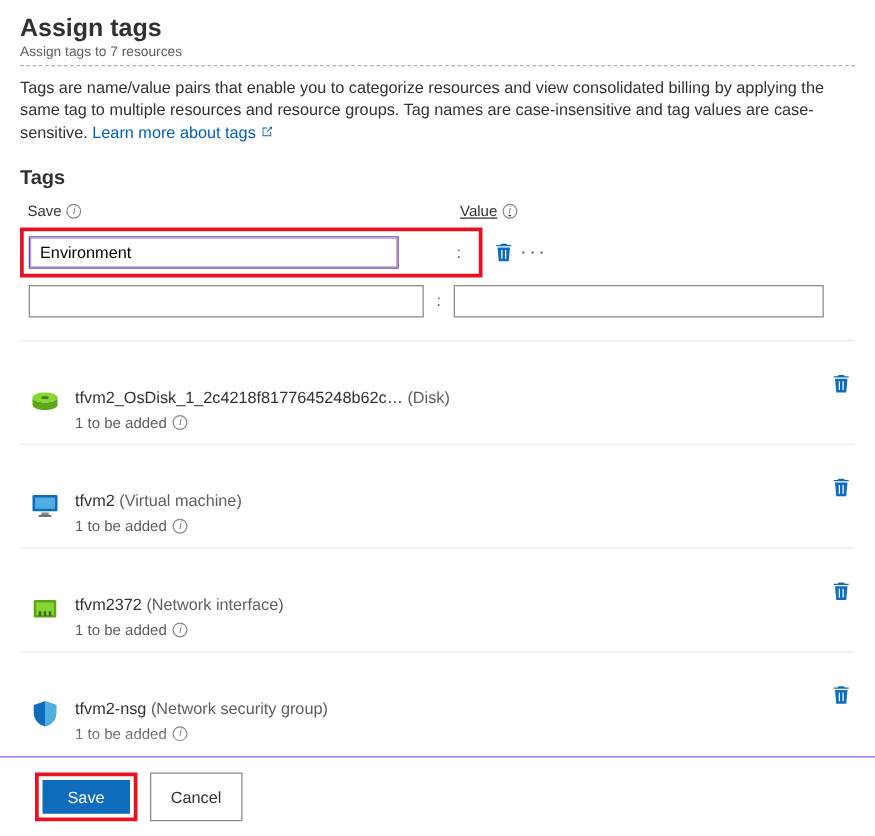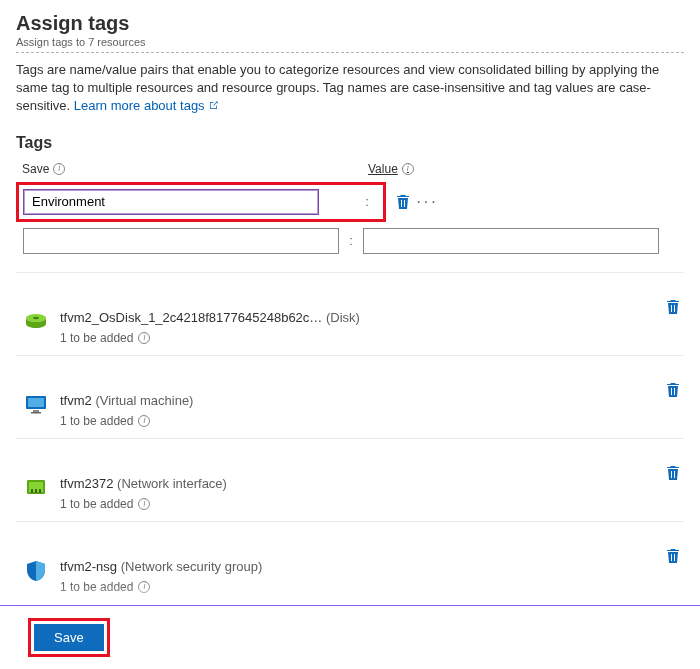--- a/index.html
+++ b/index.html
@@ -187,13 +187,14 @@
 
   <div class="partial-item"></div>
 </div>
 
 <div class="scroll-fade"></div>
 
 <div class="footer-bar">
   <span class="save-highlight">
     <button class="btn-primary">Save</button>
   </span>
+  <button class="btn-secondary">Cancel</button>
 </div>
 
 </body></html>

